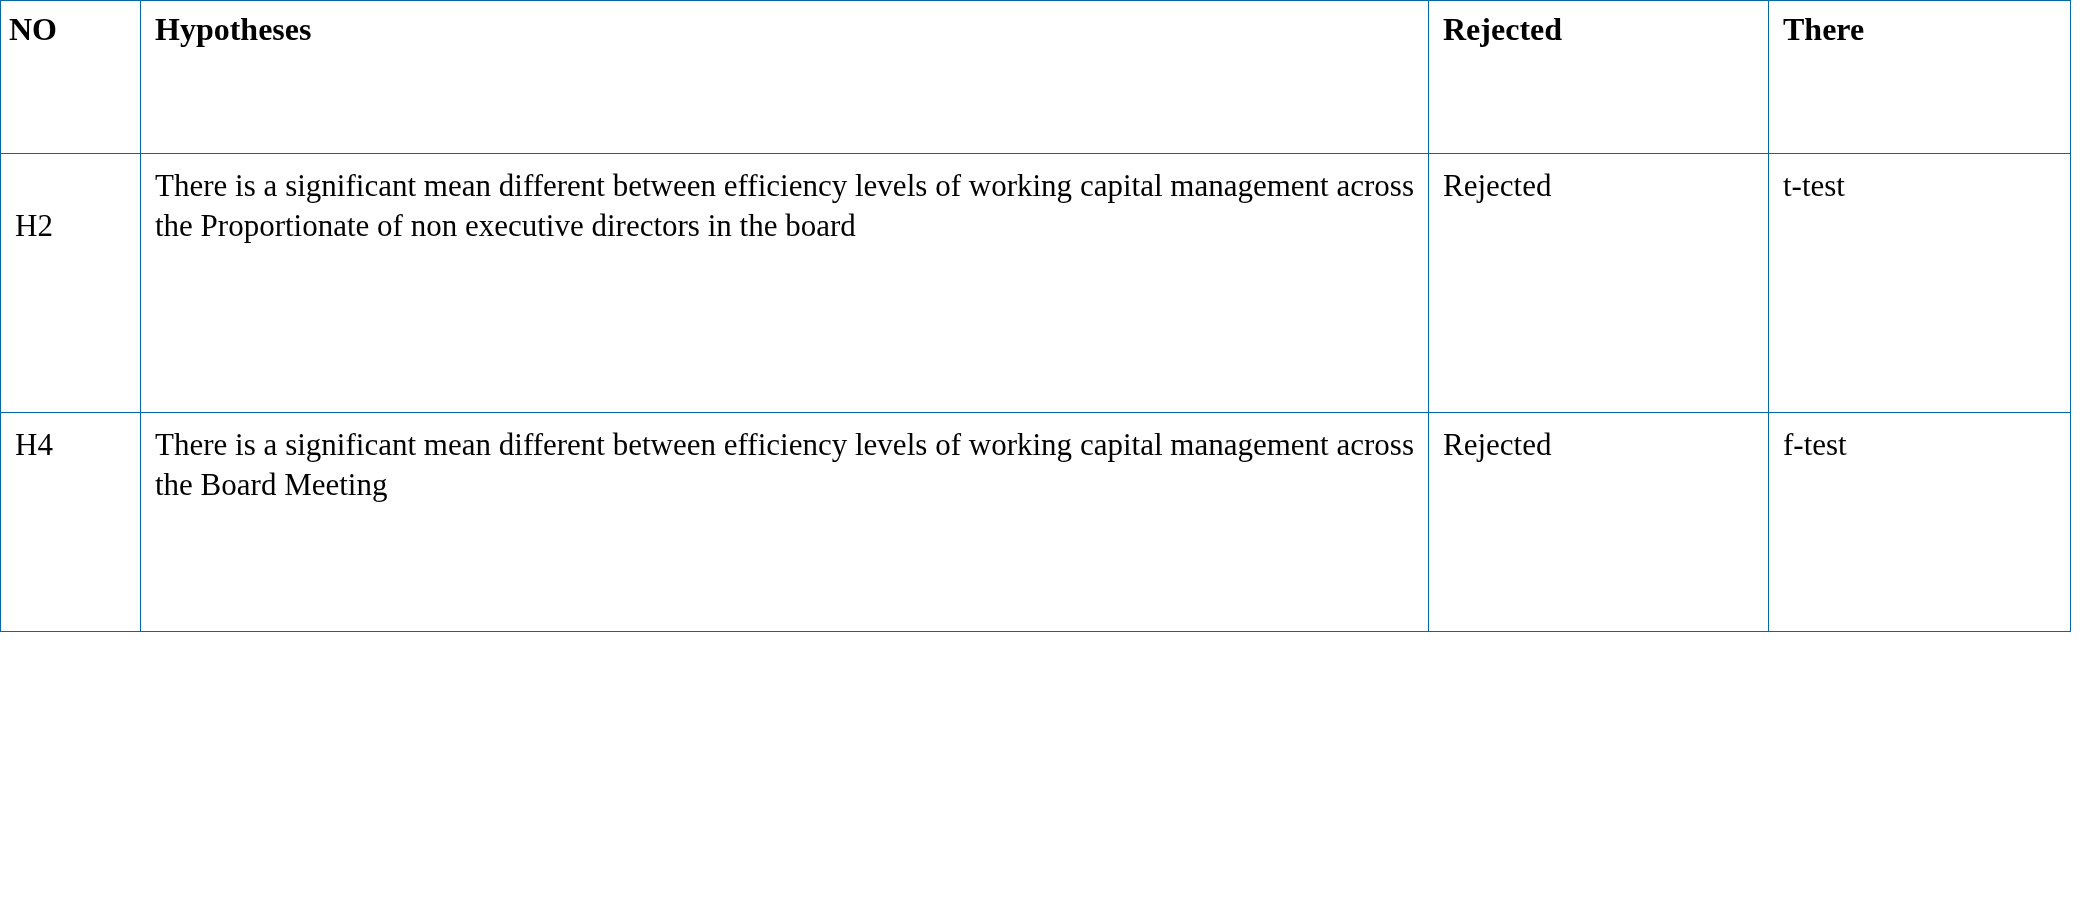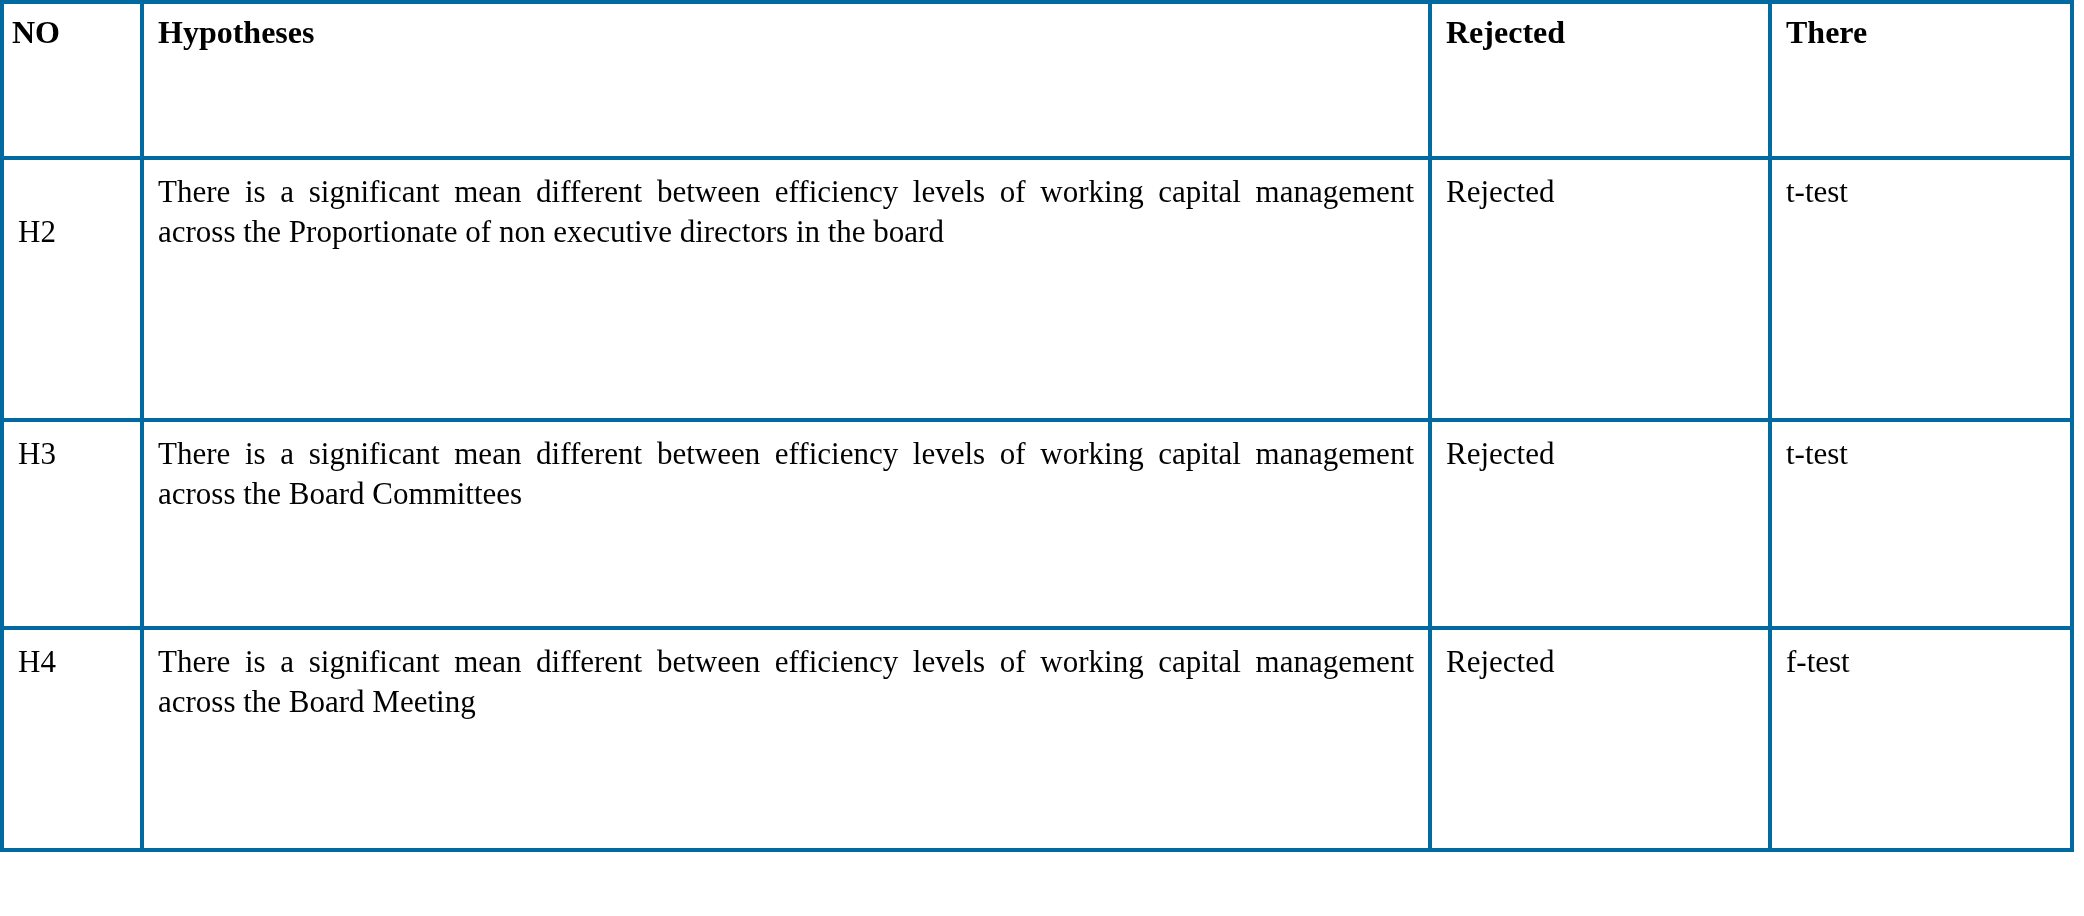--- a/index.html
+++ b/index.html
@@ -27,21 +27,21 @@
     margin: 0;
     font-size: 30px;
   }
   table.hyp-table col.c-no      { width: 140px; }
   table.hyp-table col.c-hyp     { width: 1288px; }
   table.hyp-table col.c-results { width: 340px; }
   table.hyp-table col.c-tools   { width: 302px; }
 
   table.hyp-table th,
   table.hyp-table td {
-    border: 4px solid #0369a1;
+    border: 1px solid #0369a1;
     vertical-align: top;
     padding: 12px 14px 6px 14px;
     line-height: 1.30;
   }
   
   table.hyp-table thead th {
     font-weight: bold;
     font-size: 32px;
     text-align: left;
     height: 138px;
@@ -109,28 +109,20 @@
     </thead>
     <tbody>
       <tr class="row-h2">
         <td class="cell-no mid">H2</td>
         <td class="cell-hyp">
           <p>There is a significant mean different between efficiency levels of working capital   management across the Proportionate of non executive directors in the board</p>
         </td>
         <td class="cell-results">Rejected</td>
         <td class="cell-tools">t-test</td>
       </tr>
-      <tr class="row-h3">
-        <td class="cell-no">H3</td>
-        <td class="cell-hyp">
-          <p>There is a significant mean different between efficiency levels of working capital   management across the Board Committees</p>
-        </td>
-        <td class="cell-results">Rejected</td>
-        <td class="cell-tools">t-test</td>
-      </tr>
       <tr class="row-h4">
         <td class="cell-no">H4</td>
         <td class="cell-hyp">
           <p>There is a significant mean different between efficiency levels of working capital   management across the Board Meeting</p>
         </td>
         <td class="cell-results">Rejected</td>
         <td class="cell-tools">f-test</td>
       </tr>
     </tbody>
   </table>

